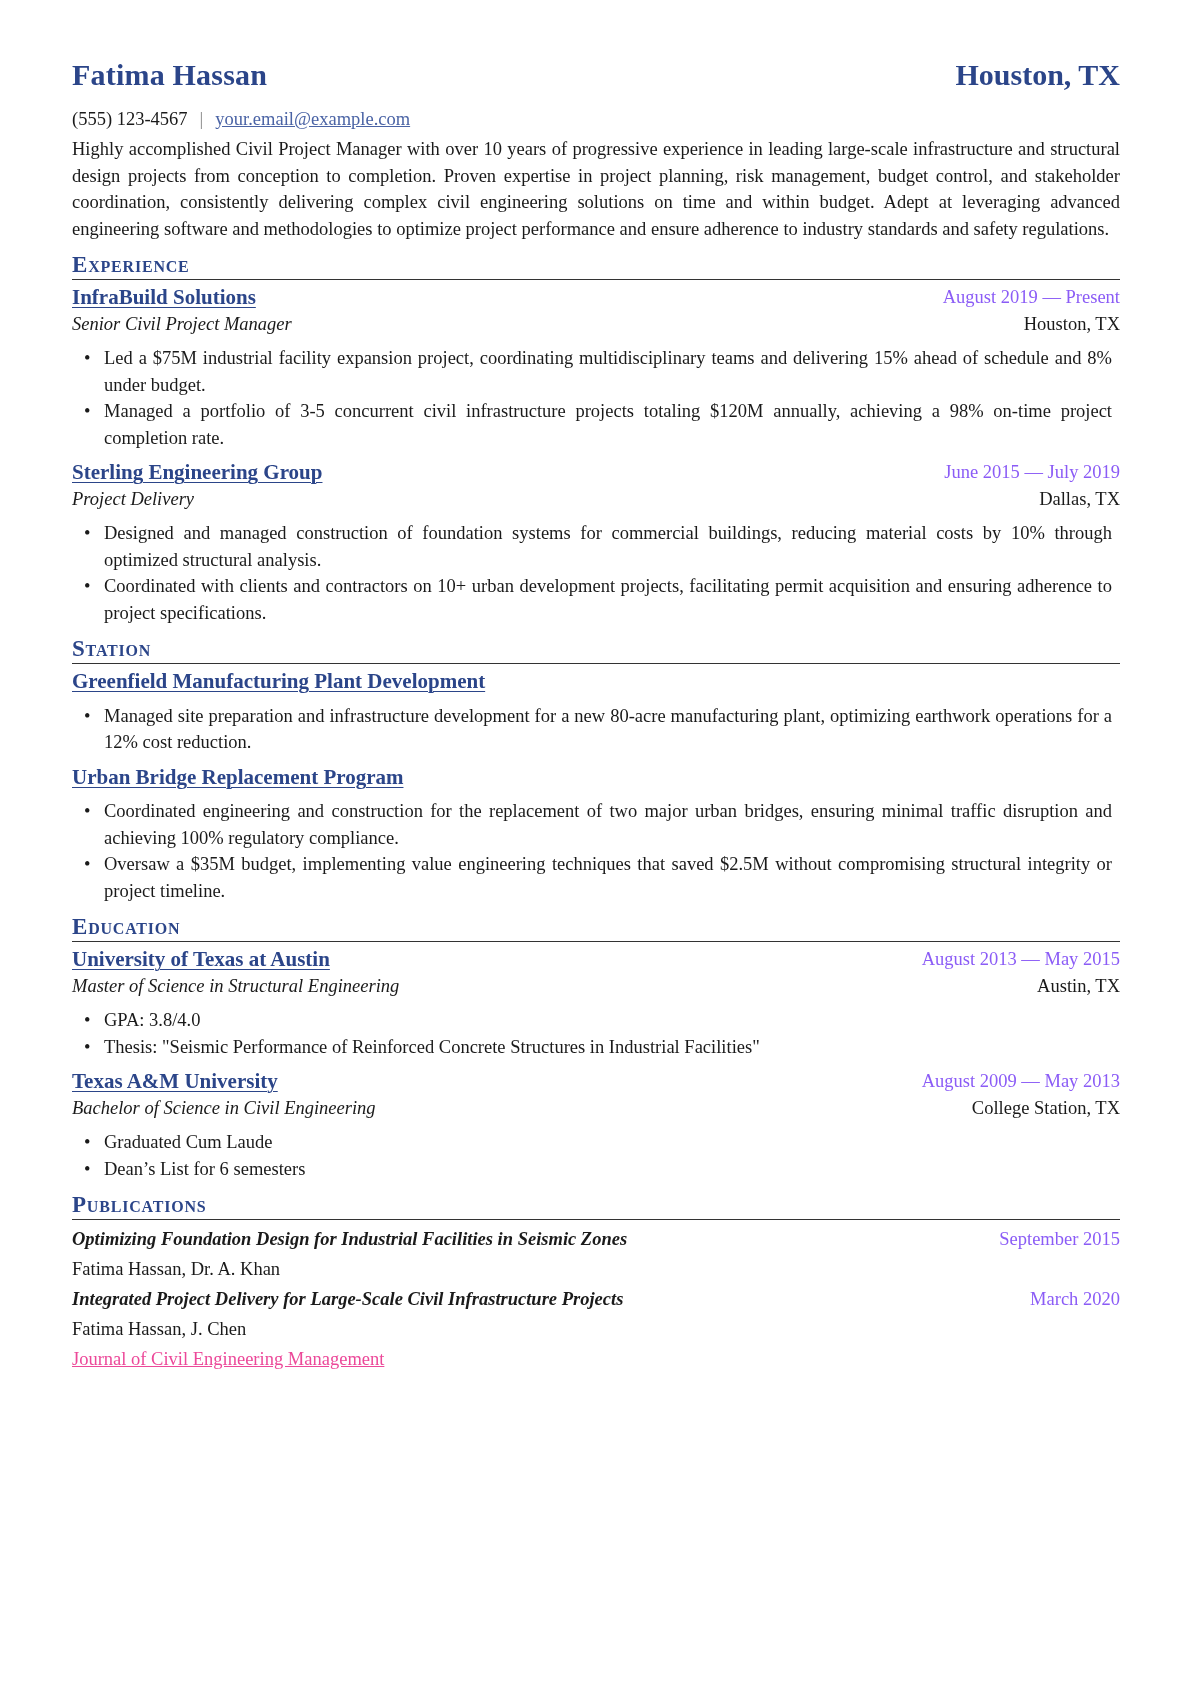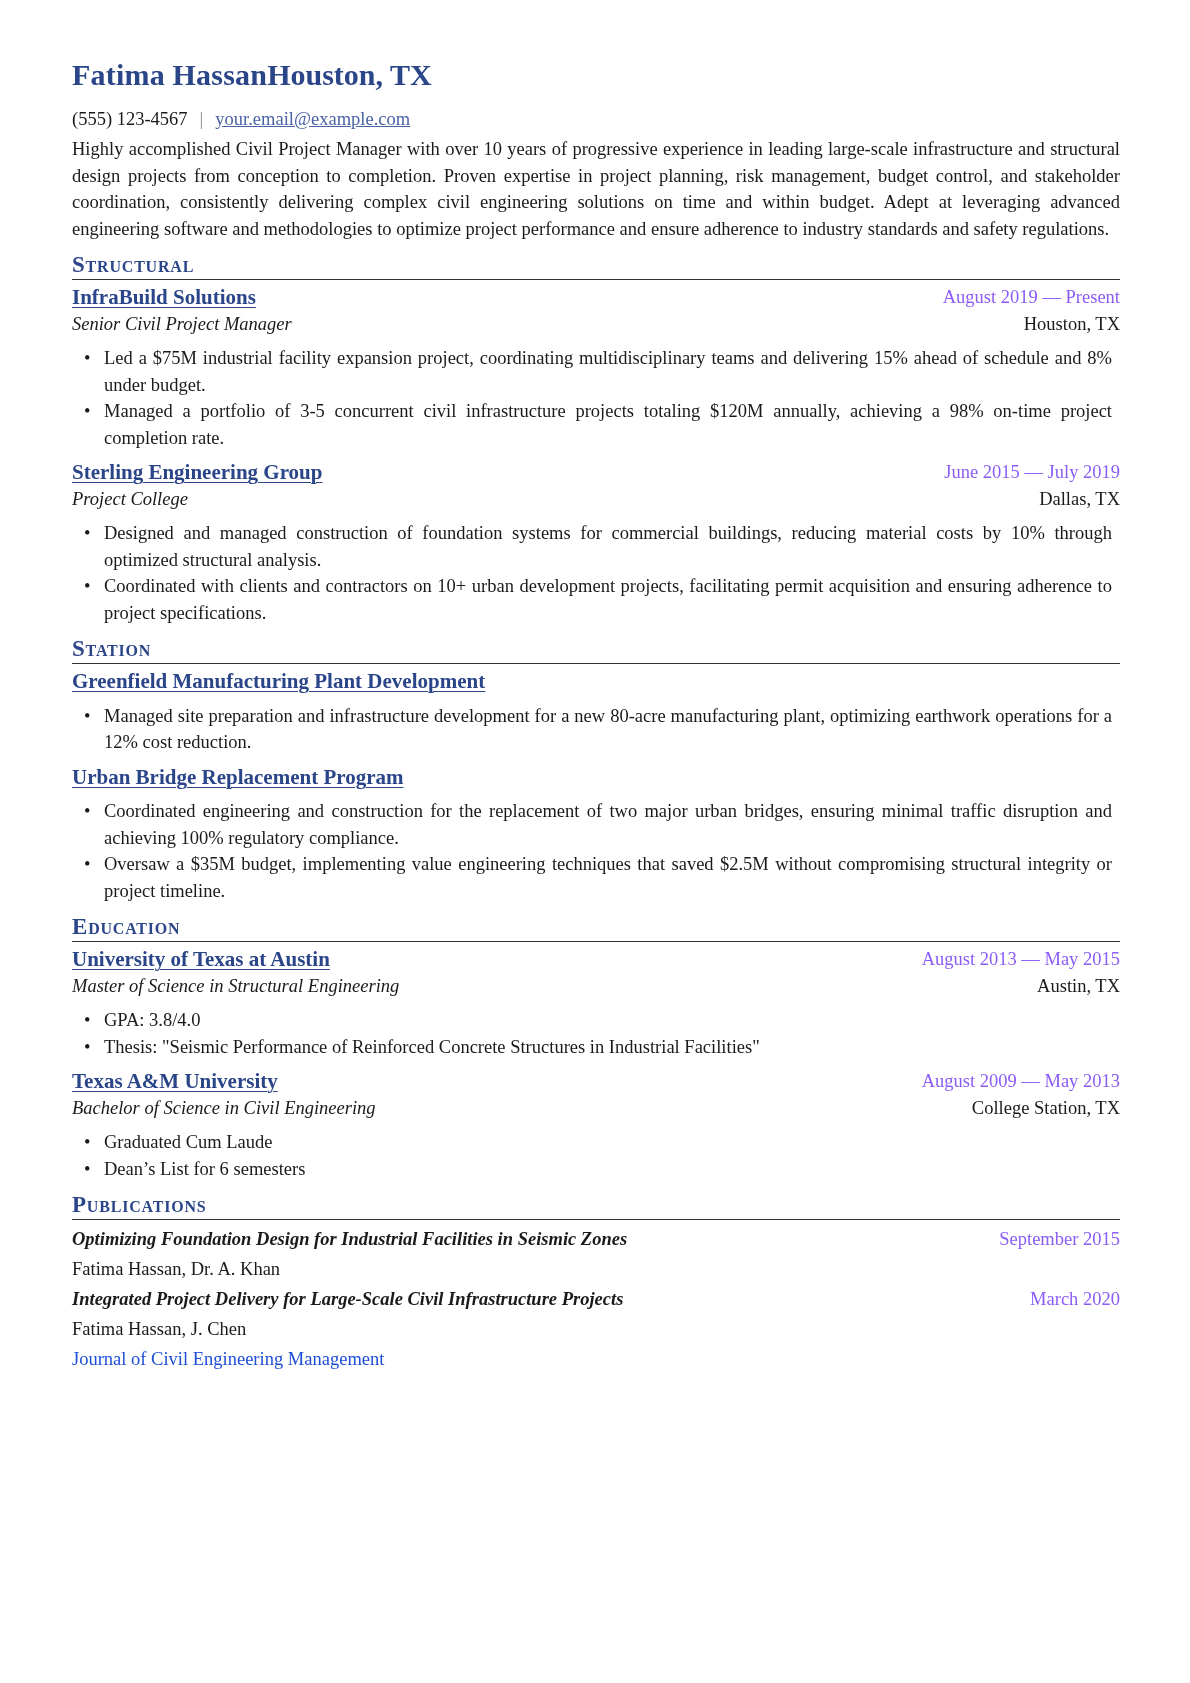--- a/index.html
+++ b/index.html
@@ -16,20 +16,21 @@
       left: 72px;
       top: 62px;
       width: 1048px;
       font-family: "Liberation Serif", serif;
       font-size: 18.5px;
       line-height: 26.5px;
     }
     a { color: #2b4589; }
     .header {
       display: flex;
+      justify-content: space-between;
       align-items: baseline;
       height: 44px;
     }
     .name {
       font-size: 30px;
       font-weight: bold;
       color: #2b4589;
       letter-spacing: 0.2px;
     }
     .city {
@@ -100,40 +101,41 @@
     ul.bullets li::before {
       content: "•";
       position: absolute;
       left: 4px;
       top: 0;
     }
     .exp-bullets { margin-top: 8px; }
     .pub-title { font-weight: bold; font-style: italic; }
     .pub-row { line-height: 30px; }
     .pub-journal {
-      color: #1d4ed8;
+      color: #ec4899;
+      text-decoration: underline;
       cursor: pointer;
     }
   </style>
 </head>
 <body>
 
 <div class="page">
 
   <div class="header">
     <div class="name">Fatima Hassan</div>
     <div class="city">Houston, TX</div>
   </div>
   <div class="contact">
     <span>(555) 123-4567</span><span class="sep">|</span><a href="#">your.email@example.com</a>
   </div>
 
   <div class="summary-text" lang="en">Highly accomplished Civil Project Manager with over 10 years of progressive experience in leading large-scale infrastructure and structural design projects from conception to completion. Proven expertise in project planning, risk management, budget control, and stakeholder coordination, consistently delivering complex civil engineering solutions on time and within budget. Adept at leveraging advanced engineering software and methodologies to optimize project performance and ensure adherence to industry standards and safety regulations.</div>
 
-  <div class="section-title">Structural</div>
+  <div class="section-title">Experience</div>
 
   <div>
     <div class="entry-row">
       <span class="entry-title">InfraBuild Solutions</span>
       <span class="entry-date">August 2019 — Present</span>
     </div>
     <div class="entry-row">
       <span class="entry-sub">Senior Civil Project Manager</span>
       <span>Houston, TX</span>
     </div>
@@ -142,21 +144,21 @@
       <li>Managed a portfolio of 3-5 concurrent civil infrastructure projects totaling $120M annually, achieving a 98% on-time project completion rate.</li>
     </ul>
   </div>
 
   <div>
     <div class="entry-row">
       <span class="entry-title">Sterling Engineering Group</span>
       <span class="entry-date">June 2015 — July 2019</span>
     </div>
     <div class="entry-row">
-      <span class="entry-sub">Project College</span>
+      <span class="entry-sub">Project Delivery</span>
       <span>Dallas, TX</span>
     </div>
     <ul class="bullets exp-bullets">
       <li>Designed and managed construction of foundation systems for commercial buildings, reducing material costs by 10% through optimized structural analysis.</li>
       <li>Coordinated with clients and contractors on 10+ urban development projects, facilitating permit acquisition and ensuring adherence to project specifications.</li>
     </ul>
   </div>
 
   <div class="section-title">Station</div>
 

